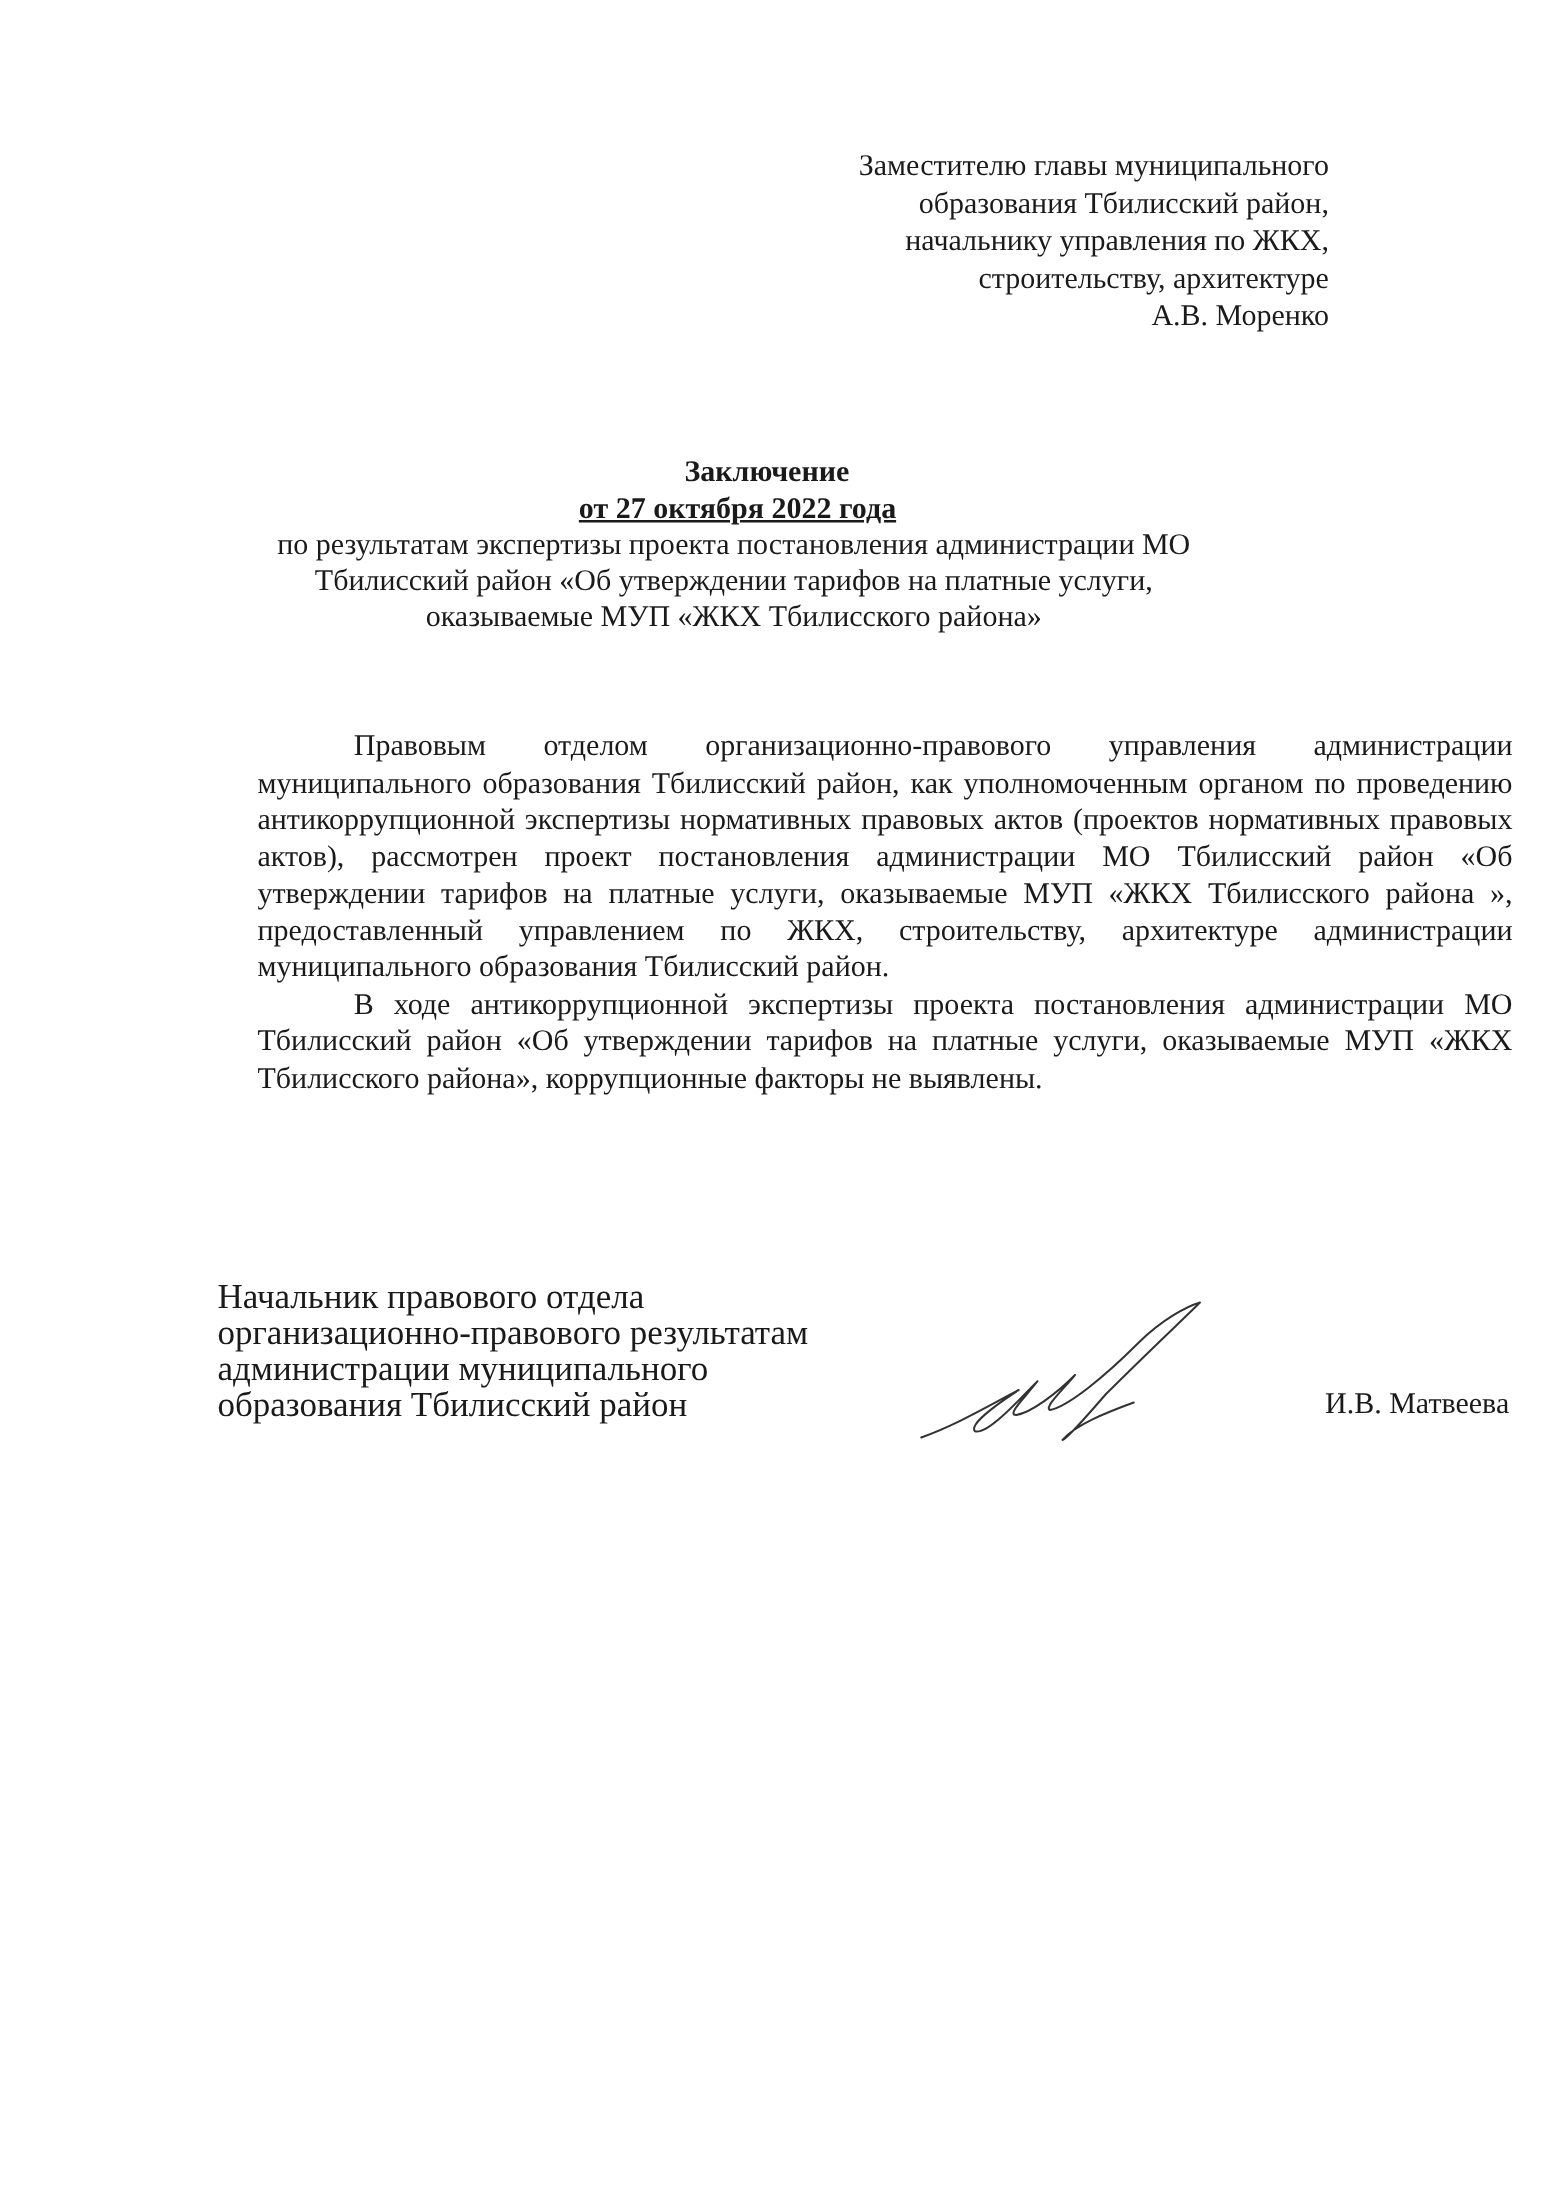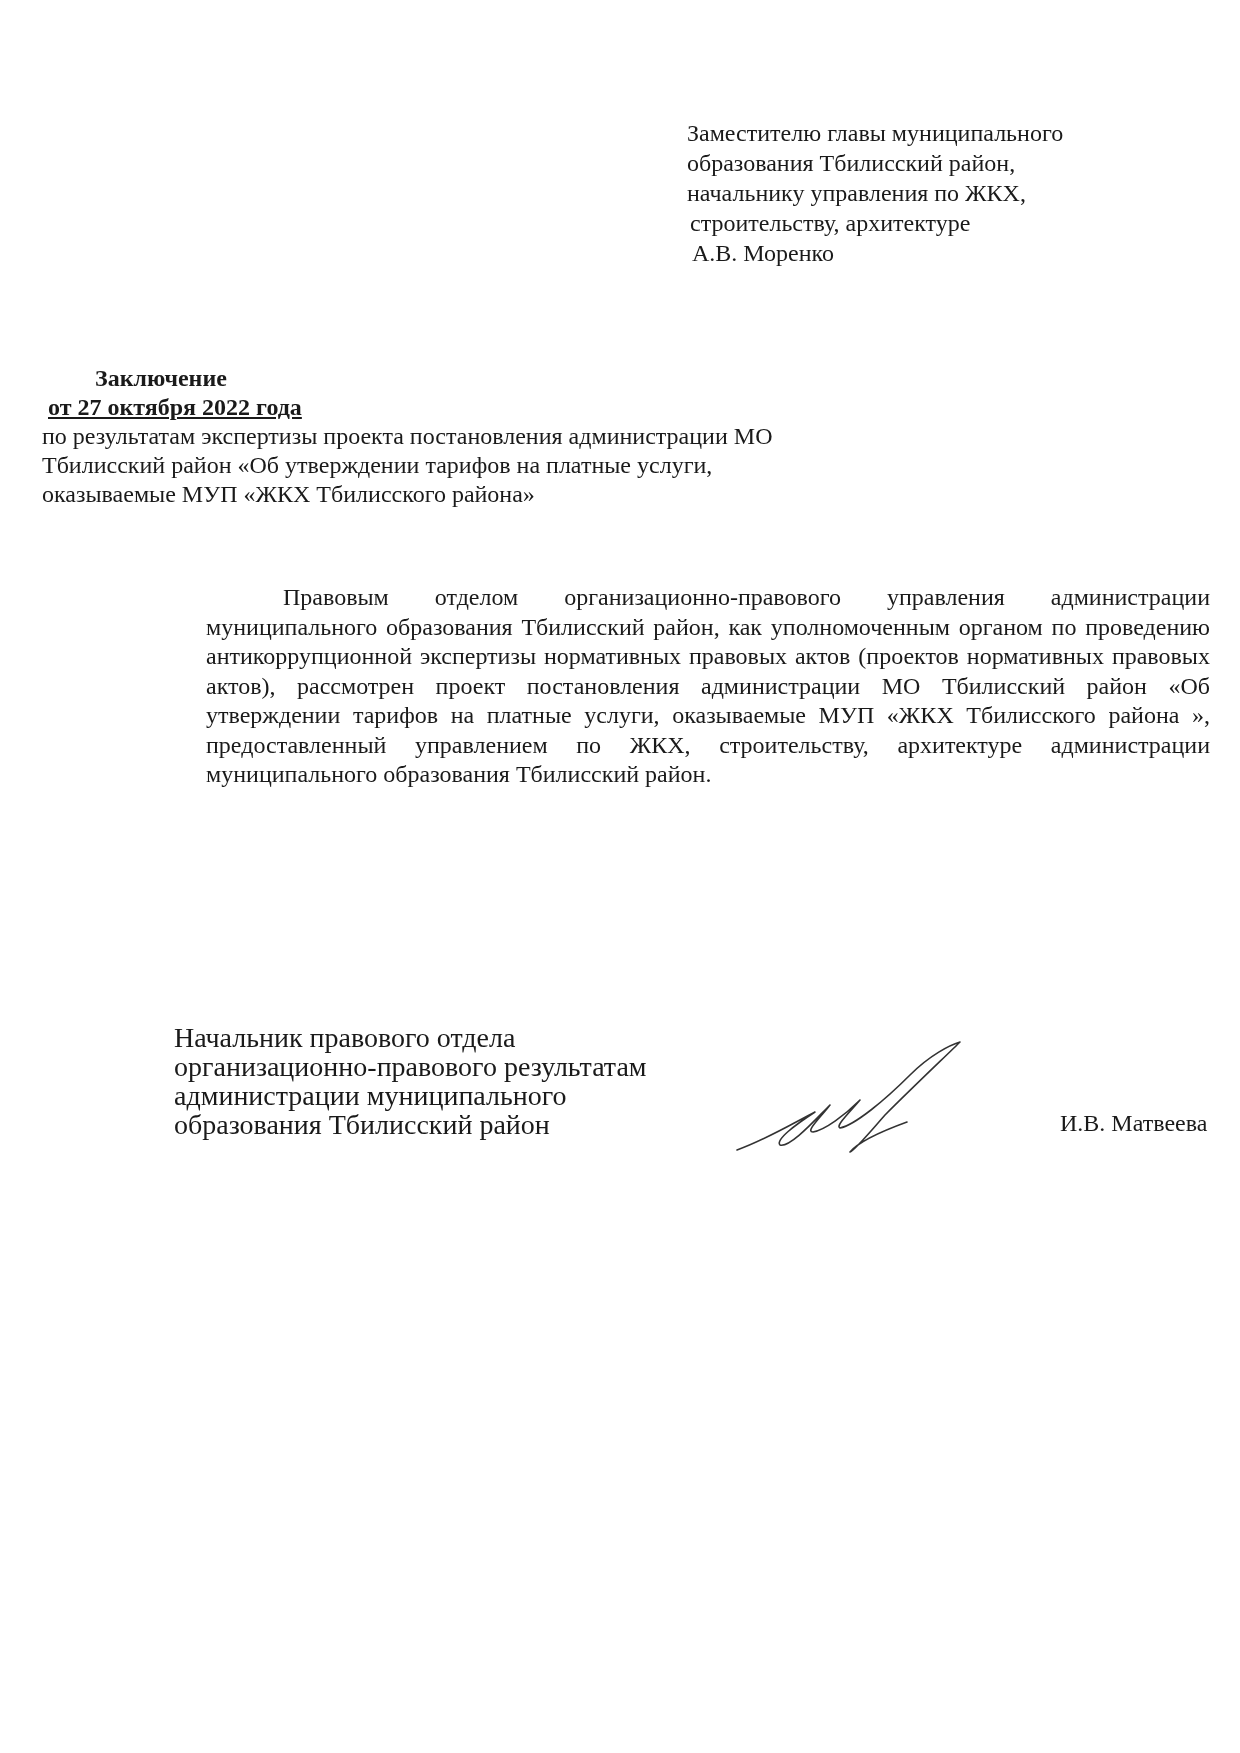--- a/index.html
+++ b/index.html
@@ -5,27 +5,27 @@
   html, body { margin: 0; padding: 0; background: #ffffff; }
   body {
     width: 1240px; height: 1753px; position: relative; overflow: hidden;
     font-family: "Liberation Serif", "DejaVu Serif", serif;
     color: #1a1a1a;
   }
   .addressee {
     position: absolute; left: 687px; top: 118px;
     font-size: 24px; line-height: 30px;
   }
-  .addressee div { white-space: nowrap; }
+  .addressee div { white-space: nowrap; text-align: right; }
   .addressee .l4 { padding-left: 3px; }
   .addressee .l5 { padding-left: 5px; }
 
   .title-block {
     position: absolute; left: 0; top: 364px; width: 1132px;
-    text-align: left; font-size: 24px; line-height: 29px;
+    text-align: center; font-size: 24px; line-height: 29px;
   }
   .title-block .t-main { font-weight: bold; padding-left: 95px; }
   .title-block .t-date { font-weight: bold; text-decoration: underline; padding-left: 48px; }
   .title-block .t-sub { padding-left: 42px; }
 
   .body-text {
     position: absolute; left: 174px; top: 583px; width: 1004px;
     font-size: 24px; line-height: 29.5px; text-align: justify; margin-left: 32px;
   }
   .body-text p { margin: 0; text-indent: 77px; }
@@ -56,20 +56,21 @@
 <div class="title-block">
   <div class="t-main">Заключение</div>
   <div class="t-date">от 27 октября 2022 года</div>
   <div class="t-sub">по результатам экспертизы проекта постановления администрации МО</div>
   <div class="t-sub">Тбилисский район «Об утверждении тарифов на платные услуги,</div>
   <div class="t-sub">оказываемые МУП «ЖКХ Тбилисского района»</div>
 </div>
 
 <div class="body-text">
   <p>Правовым отделом организационно-правового управления администрации муниципального образования Тбилисский район, как уполномоченным органом по проведению антикоррупционной экспертизы нормативных правовых актов (проектов нормативных правовых актов), рассмотрен проект постановления администрации МО Тбилисский район «Об утверждении тарифов на платные услуги, оказываемые МУП «ЖКХ Тбилисского района », предоставленный управлением по ЖКХ, строительству, архитектуре администрации муниципального образования Тбилисский район.</p>
+  <p>В ходе антикоррупционной экспертизы проекта постановления администрации МО Тбилисский район «Об утверждении тарифов на платные услуги, оказываемые МУП «ЖКХ Тбилисского района», коррупционные факторы не выявлены.</p>
 </div>
 
 <div class="signature-block">
   <div>Начальник правового отдела</div>
   <div>организационно-правового результатам</div>
   <div>администрации муниципального</div>
   <div>образования Тбилисский район</div>
 </div>
 
 <svg class="signature-svg" viewBox="0 0 230 120" xmlns="http://www.w3.org/2000/svg">

